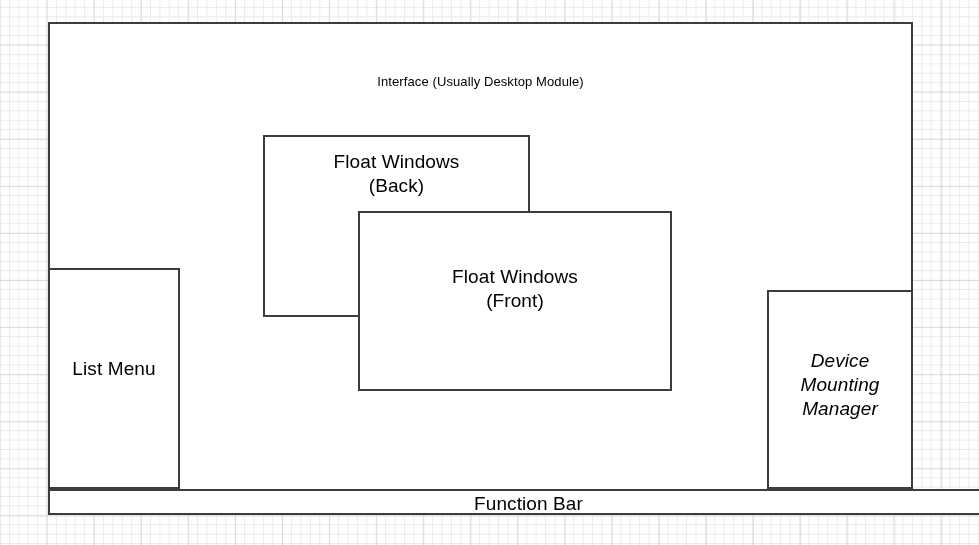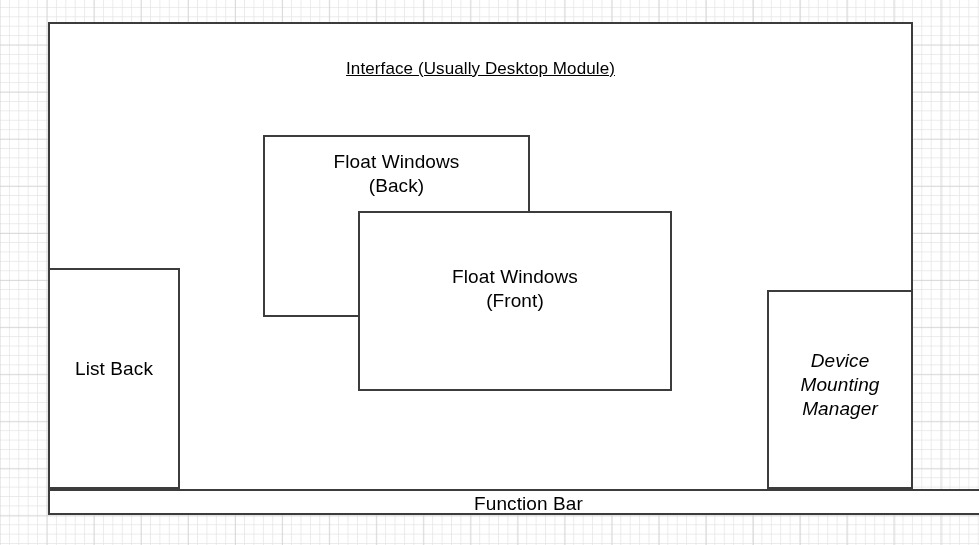--- a/index.html
+++ b/index.html
@@ -53,23 +53,22 @@
 
   
   #interface-box {
     left: 48px;
     top: 22px;
     width: 865px;
     height: 493px;
     z-index: 1;
   }
   #interface-title {
-    top: 34px;
-    font-size: 17px;
-    text-decoration: underline;
+    top: 50px;
+    font-size: 13px;
   }
 
   
   #float-back-box {
     left: 263px;
     top: 135px;
     width: 267px;
     height: 182px;
     z-index: 3;
   }
@@ -144,21 +143,21 @@
     <div class="label" id="float-back-label">Float Windows
 (Back)</div>
   </div>
 
   <div class="box" id="float-front-box">
     <div class="label" id="float-front-label">Float Windows
 (Front)</div>
   </div>
 
   <div class="box" id="list-menu-box">
-    <div class="label" id="list-menu-label">List Back</div>
+    <div class="label" id="list-menu-label">List Menu</div>
   </div>
 
   <div class="box" id="device-manager-box">
     <div class="label" id="device-manager-label">Device
 Mounting
 Manager</div>
   </div>
 
   <div class="box" id="function-bar-box">
     <div class="label" id="function-bar-label">Function Bar</div>

